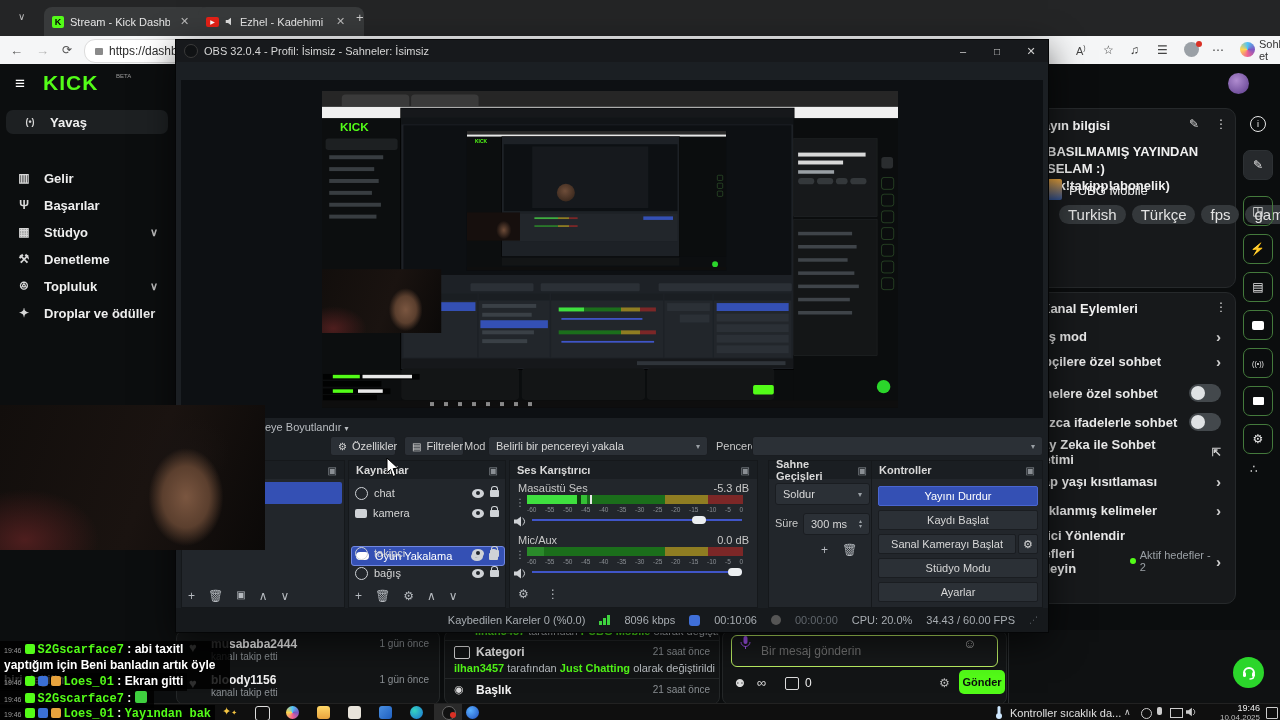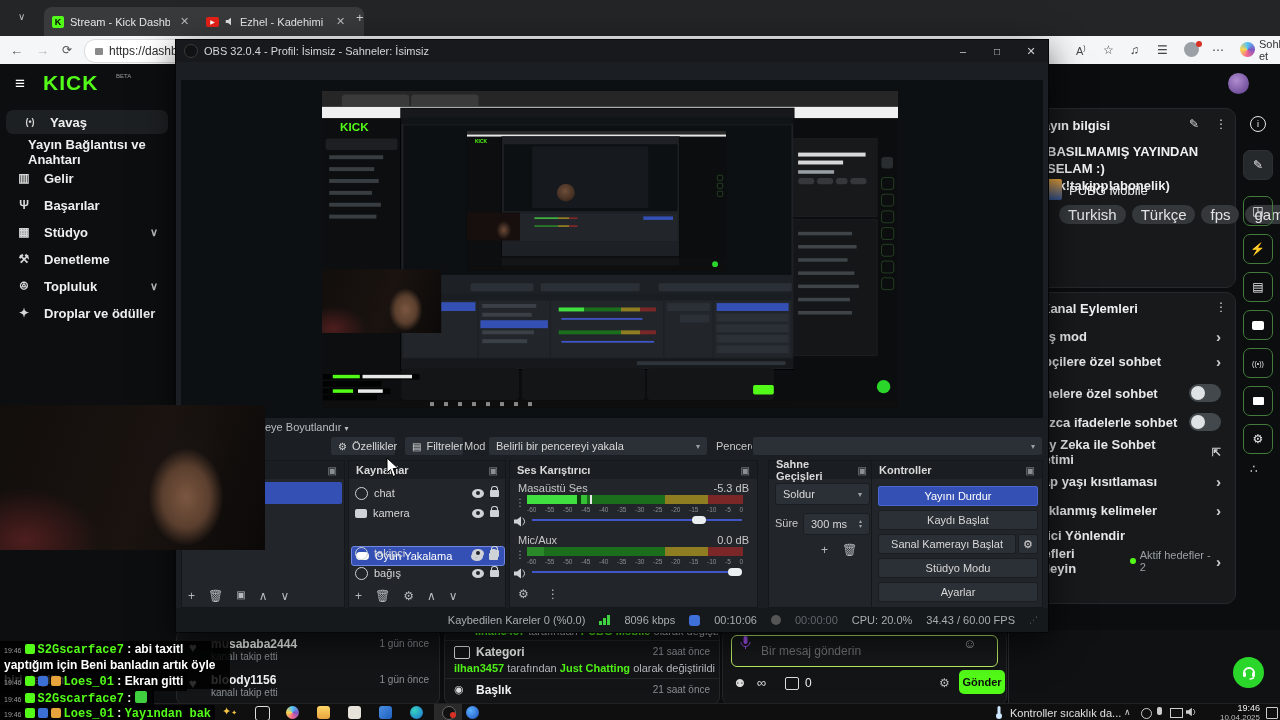--- a/index.html
+++ b/index.html
@@ -140,23 +140,20 @@
 
 <div class="abs kickside">
   <span class="abs" style="left:15px;top:10px;color:#fff;font-size:17px;">≡</span>
   <span class="abs kicklogo" style="left:43px;top:7px;">KICK</span>
   <span class="abs" style="left:116px;top:9px;color:#9a9a9a;font-size:6px;">BETA</span>
 
   <div class="kitem" style="top:46px;left:6px;width:162px;background:#1d2022;border-radius:7px;">
     <span class="kicon" style="font-size:9px;">(•)</span>
     <span>Yavaş</span>
   </div>
-  <div class="kitem" style="top:76px;padding-left:28px;">
-    <span style="font-size:13px;">Yayın Bağlantısı ve Anahtarı</span>
-  </div>
   <div class="kitem" style="top:102px;">
     <span class="kicon">▥</span>
     <span>Gelir</span>
   </div>
   <div class="kitem" style="top:129px;">
     <span class="kicon">Ψ</span>
     <span>Başarılar</span>
   </div>
   <div class="kitem" style="top:156px;">
     <span class="kicon">▦</span>

